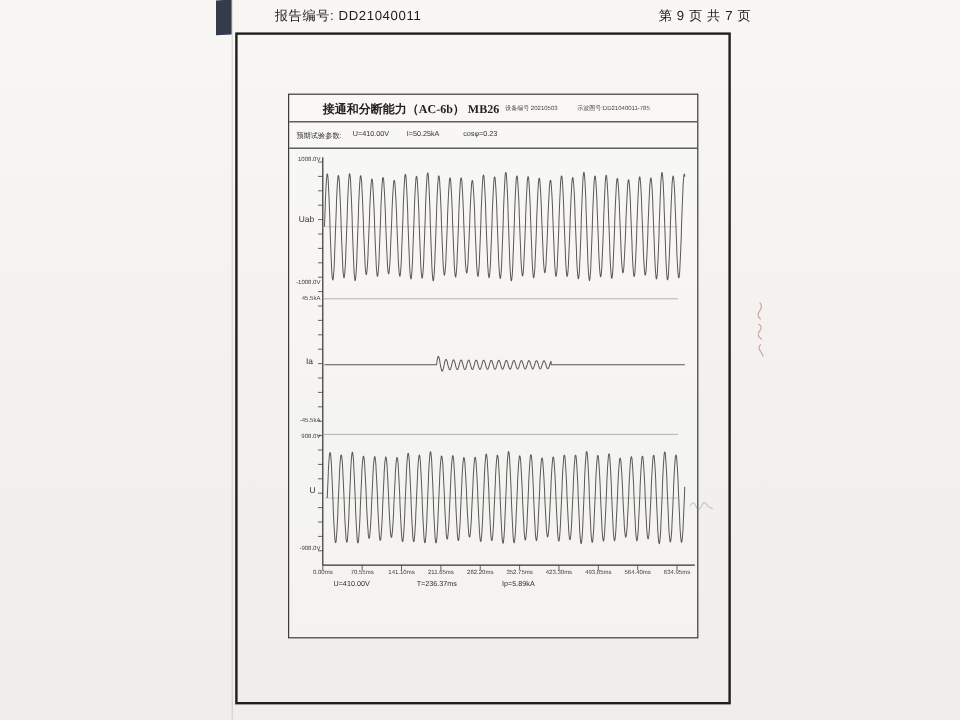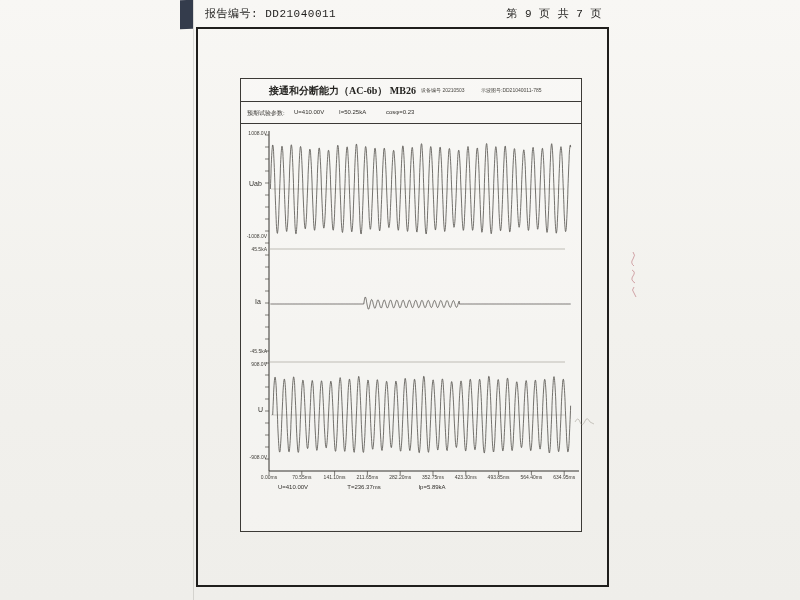--- a/index.html
+++ b/index.html
@@ -3,21 +3,21 @@
 <meta charset="utf-8">
 <style>
   html,body{margin:0;padding:0;background:#ffffff;}
   #canvas{
     position:relative;width:800px;height:600px;overflow:hidden;
     background:linear-gradient(180deg,#f8f7f4 0%,#f2f1ed 55%,#efeeea 100%);
     font-family:"Liberation Sans",sans-serif;color:#2b2a27;
   }
   .abs{position:absolute;}
   
-  .hdr{font-family:Liberation Mono, monospace;font-size:11px;color:#1e1d1b;letter-spacing:.5px;white-space:nowrap;}
+  .hdr{font-family:Liberation Sans, sans-serif;font-size:11px;color:#1e1d1b;letter-spacing:.5px;white-space:nowrap;margin-left:24px;}
   
   .outer-frame{left:196px;top:27px;width:409px;height:556px;border:2px solid #1f1e1c;background:transparent;}
   
   .chart-box{left:240px;top:78px;width:340px;height:452px;border:1px solid #3c3a36;background:rgba(255,255,255,0.25);}
   .title-row{left:0;top:0;width:100%;height:22px;border-bottom:1px solid #3c3a36;}
   .chart-title{left:28px;top:5px;font-size:10px;font-weight:bold;font-family:"Liberation Serif",serif;color:#23221f;white-space:nowrap;}
   .device-no{left:180px;top:8px;font-size:5px;color:#4a4843;white-space:nowrap;}
   .record-no{left:240px;top:8px;font-size:5px;color:#4a4843;white-space:nowrap;}
   .params-row{left:0;top:22px;width:100%;height:22px;border-bottom:1px solid #3c3a36;font-size:6px;color:#33312d;}
   .params-row span{position:absolute;top:8px;white-space:nowrap;}

